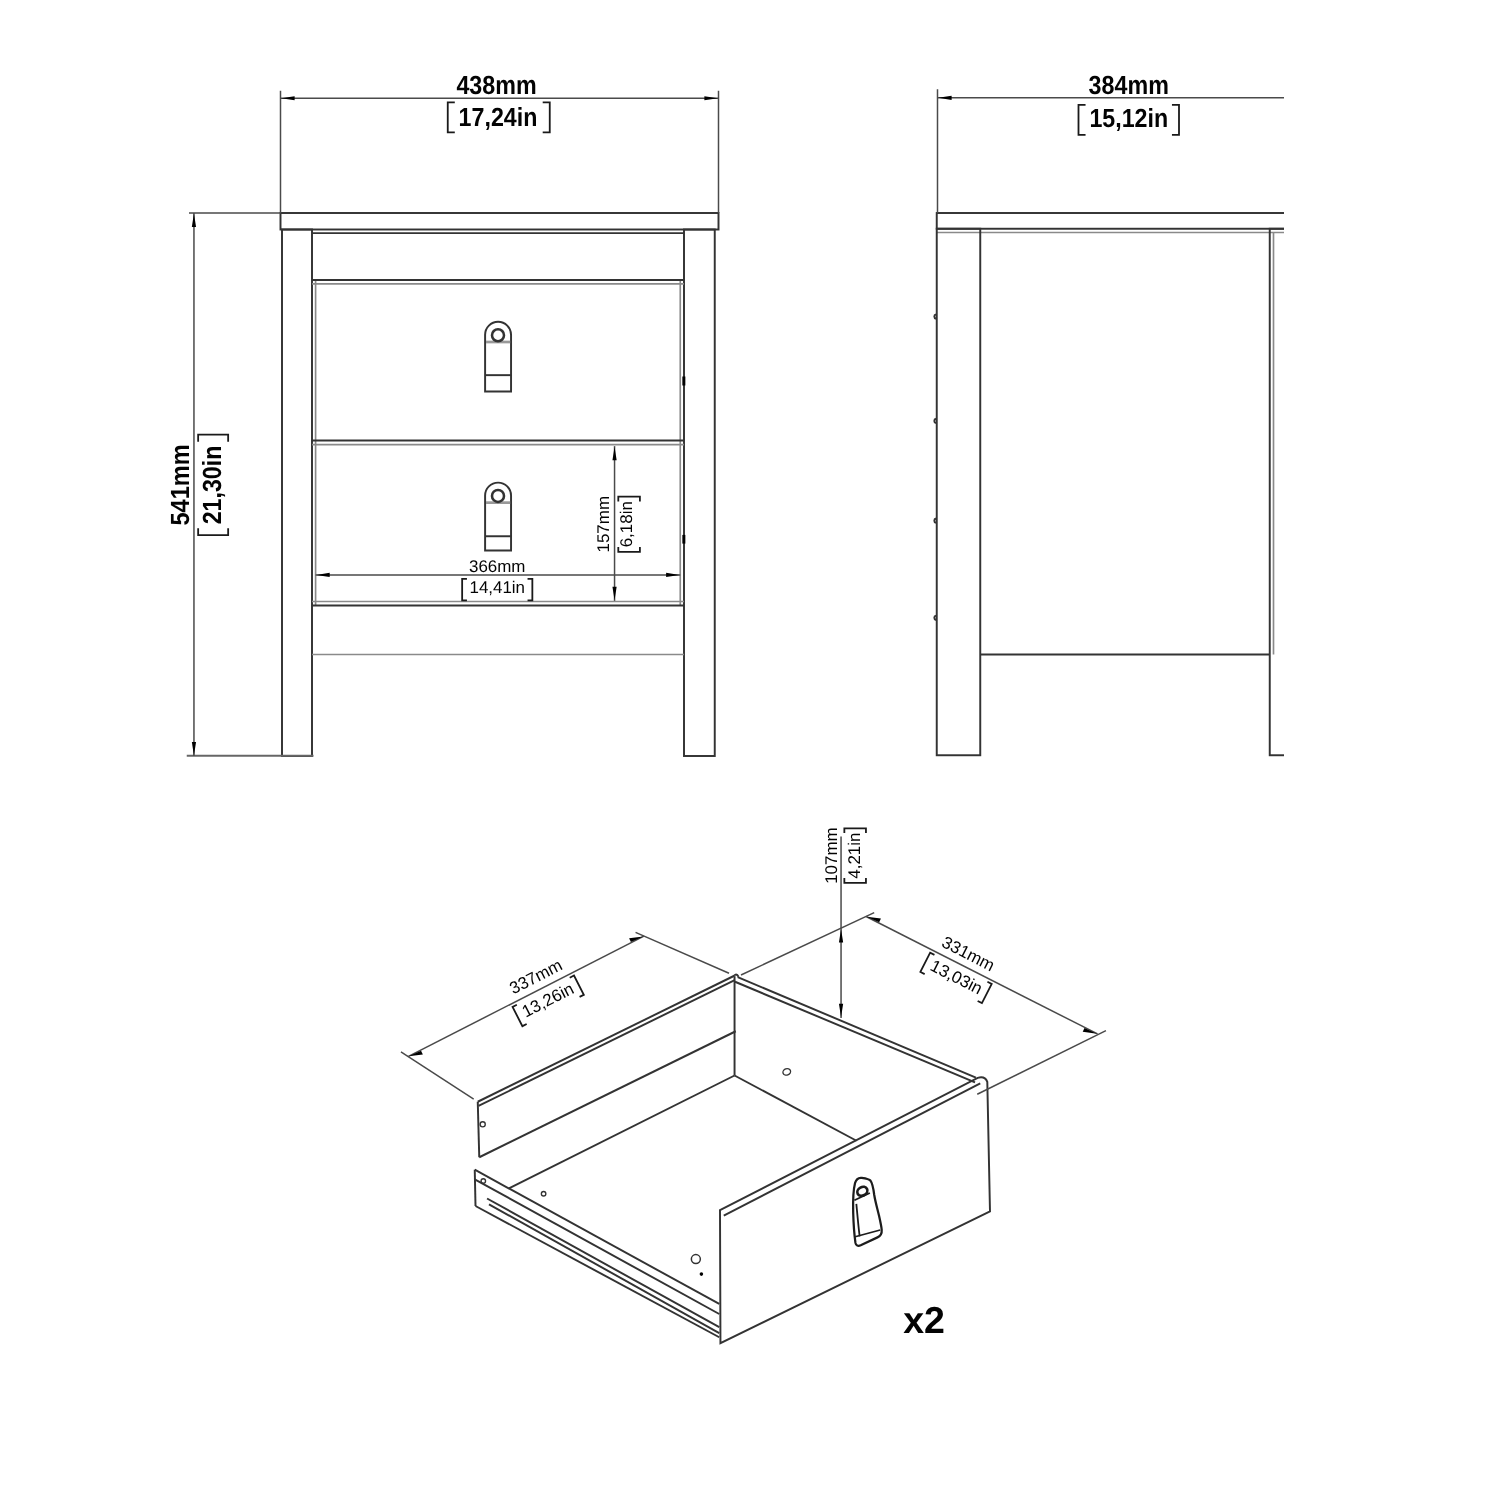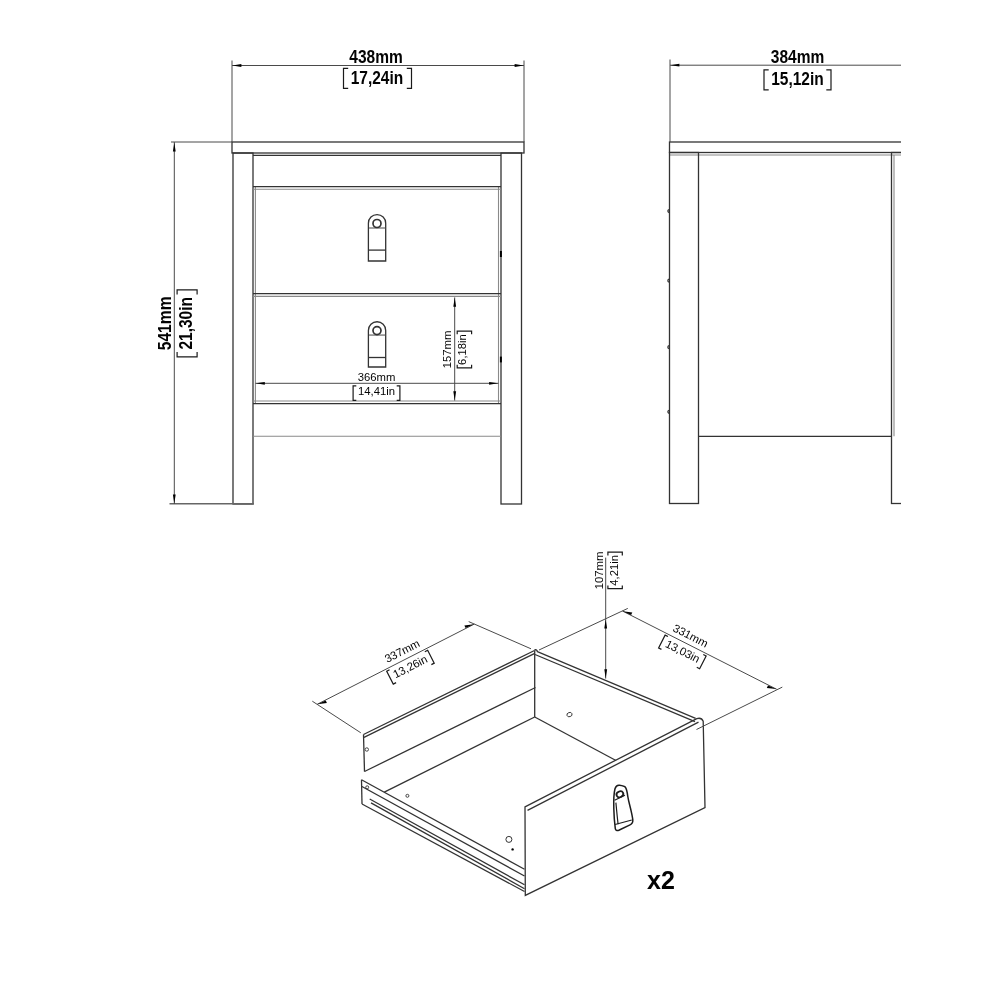--- a/index.html
+++ b/index.html
@@ -1,16 +1,16 @@
 <!DOCTYPE html>
 <html><head>
 <meta charset="utf-8">
 <style>
   html,body{margin:0;padding:0;background:#ffffff;}
-  .wrap{width:856px;height:1000px;position:relative;overflow:hidden;margin-left:45px;}
+  .wrap{width:856px;height:1000px;position:relative;overflow:hidden;}
   text{font-family:"Liberation Sans", sans-serif; fill:rgba(0,0,0,0.99);}
   .b16{font-size:17.5px;font-weight:bold;}
   .r11{font-size:11.3px;font-weight:normal;}
   .ln{stroke:#333333;stroke-width:1.3;fill:none;}
   .lg{stroke:#8a8a8a;stroke-width:1.1;fill:none;}
   .dim{stroke:#4a4a4a;stroke-width:1;fill:none;}
   .br{stroke:#1a1a1a;stroke-width:1.2;fill:none;}
   .arr{fill:#000;stroke:none;}
 </style>
 </head>

